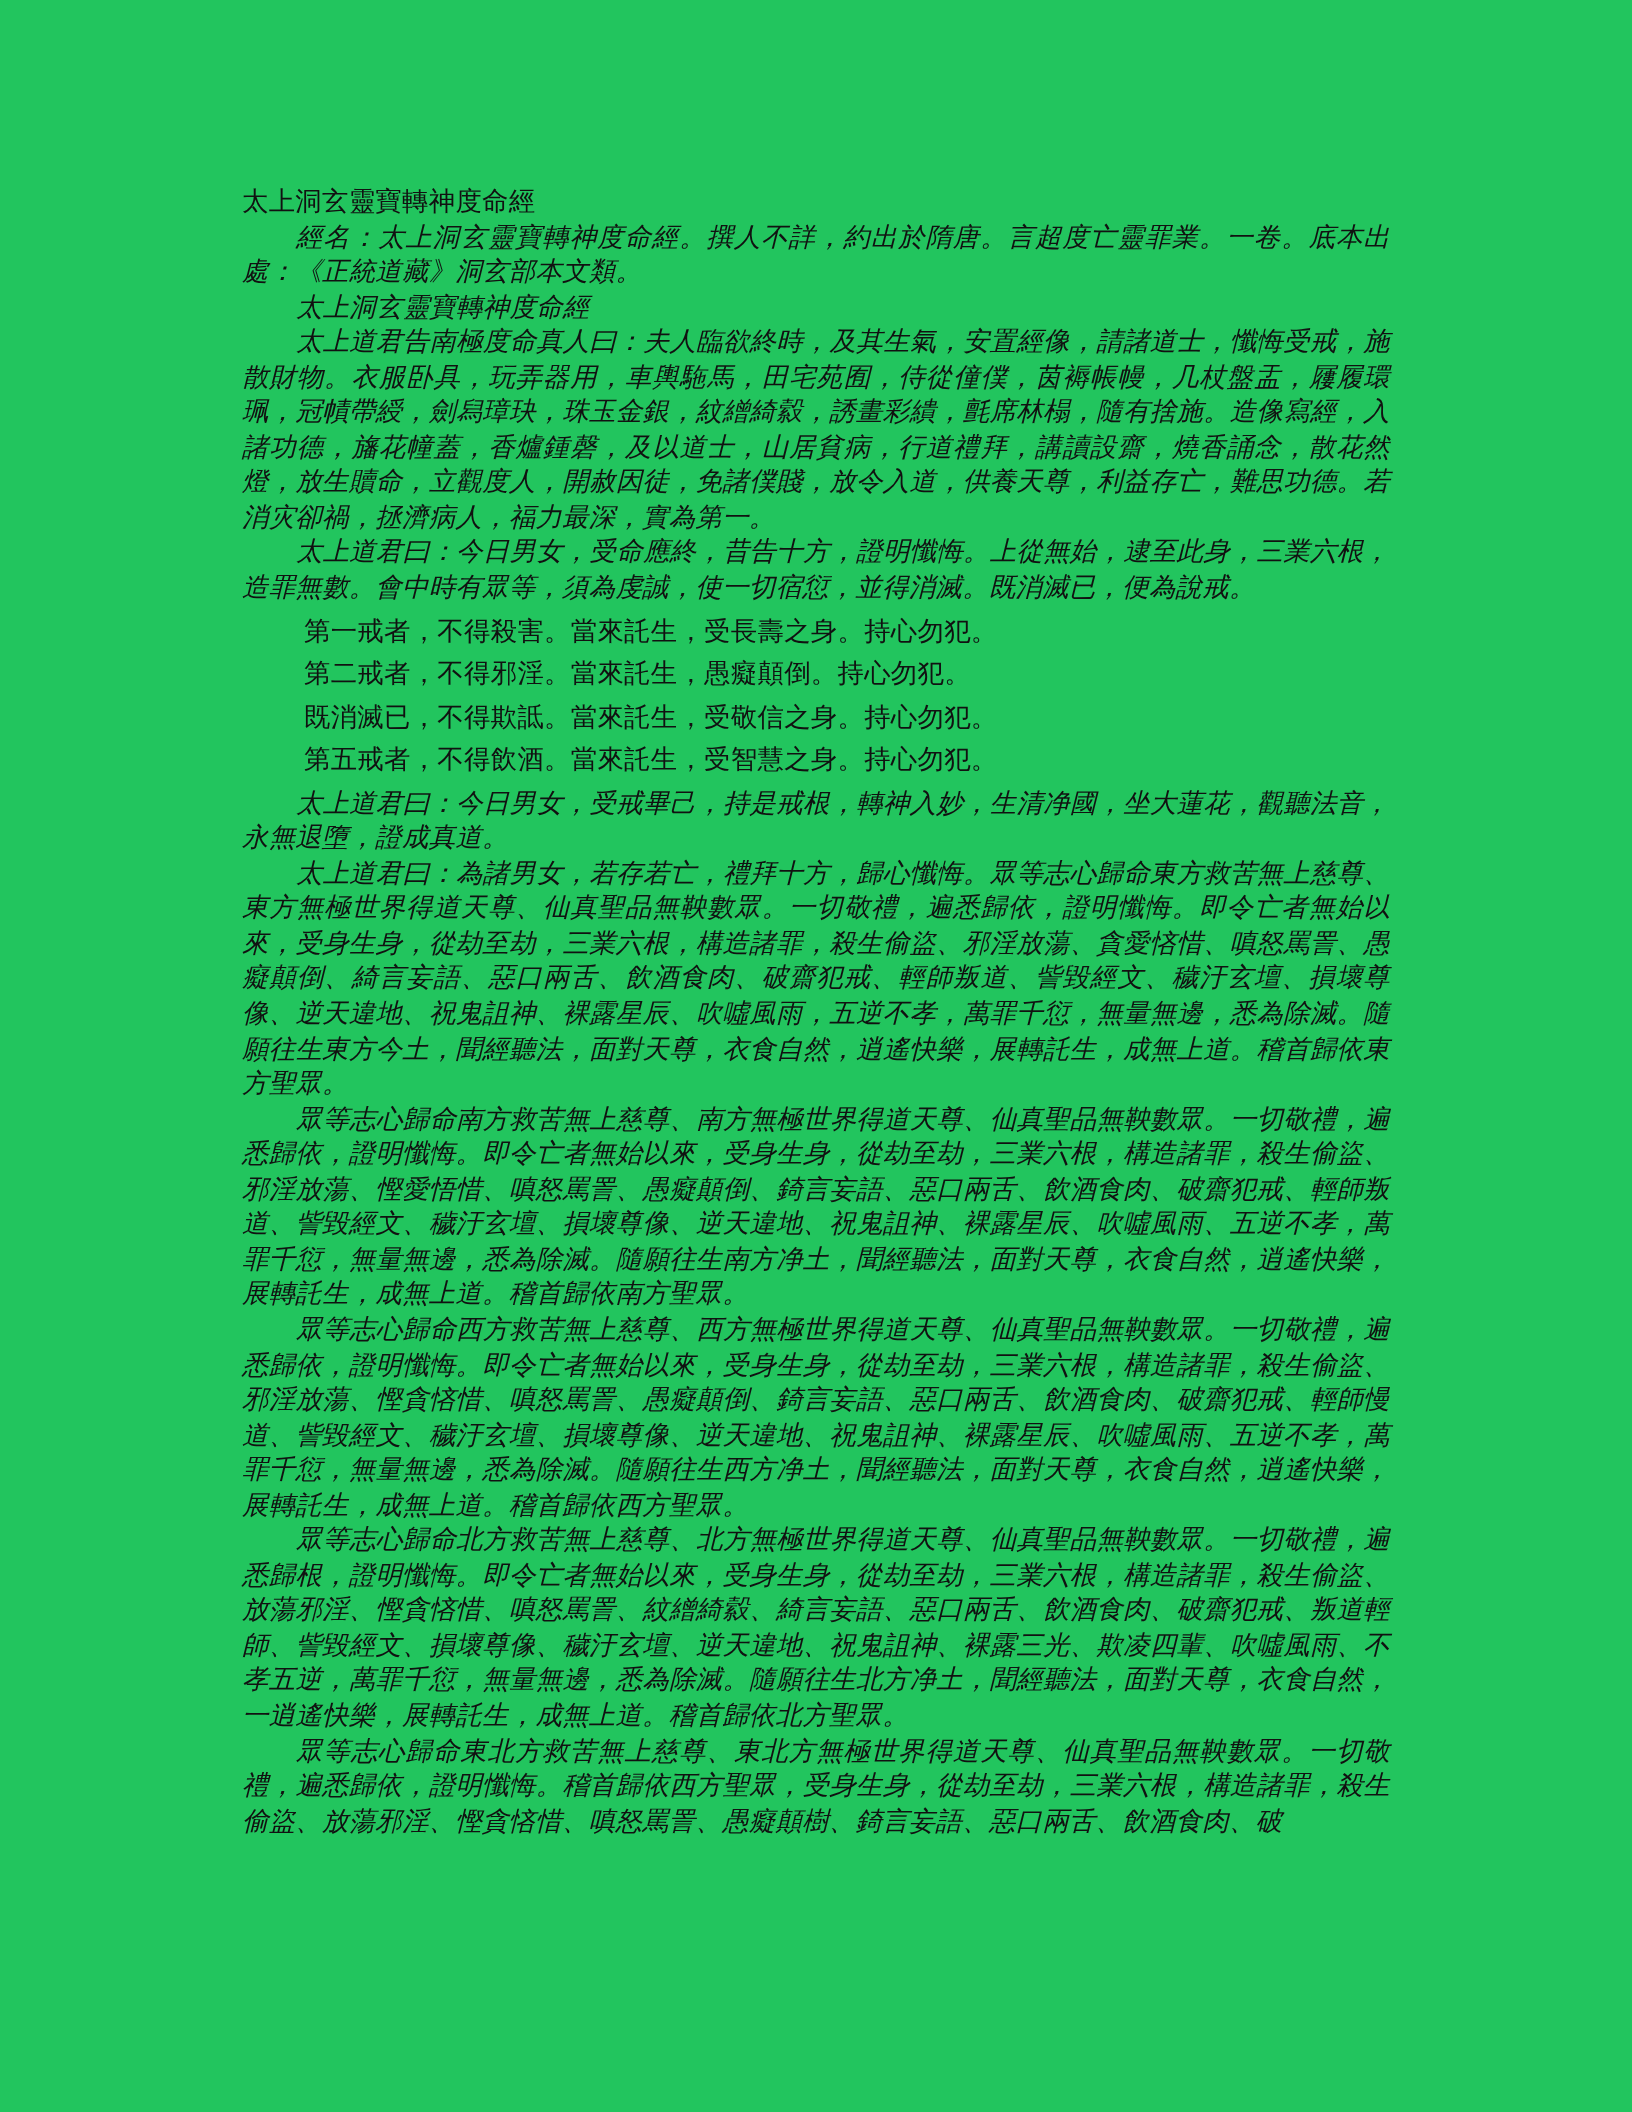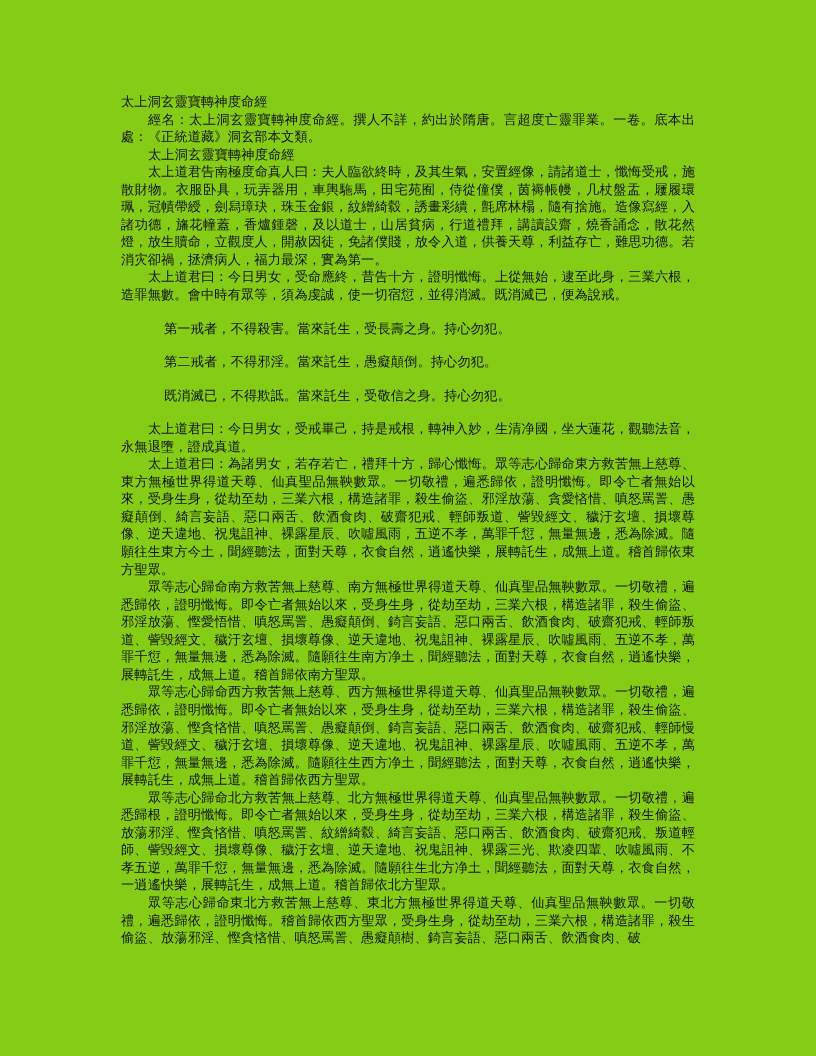--- a/index.html
+++ b/index.html
@@ -16,21 +16,21 @@
     color: #000000;
     -webkit-font-smoothing: antialiased;
   }
 
   .page {
     position: relative;
     width: 816px;
     height: 1056px;
     box-sizing: border-box;
     padding: 93px 92px 0 121px;
-    background: #84cc16;
+    background: #22c55e;
   }
 
   .doc-body {
     width: 574px;
   }
 
   .line,
   .para {
     font-size: 13.2px;
     line-height: 17.55px;
@@ -44,30 +44,31 @@
   }
 
   
   .line {
     text-indent: 0;
   }
 
   
   .para {
     text-indent: 27px;
+    font-style: italic;
   }
 
   
   .precept {
     text-indent: 27px;
     font-size: 13.2px;
     line-height: 17.55px;
     letter-spacing: 0.15px;
     color: #111111;
-    margin: 16px;
+    margin: 4px;
     padding: 0;
     white-space: nowrap;
   }
 </style>
 </head>
 <body>
 
 <div class="page">
   <div class="doc-body">
 
@@ -77,20 +78,21 @@
 
     <div class="para">太上洞玄靈寶轉神度命經</div>
 
     <div class="para">太上道君告南極度命真人曰：夫人臨欲終時，及其生氣，安置經像，請諸道士，懺悔受戒，施散財物。衣服卧具，玩弄器用，車輿駞馬，田宅苑囿，侍從僮僕，茵褥帳幔，几杖盤盂，屨履環珮，冠幘帶綬，劍舄璋玦，珠玉金銀，紋繒綺縠，誘畫彩繢，氈席林榻，隨有捨施。造像寫經，入諸功德，旛花幢蓋，香爐鍾磬，及以道士，山居貧病，行道禮拜，講讀設齋，燒香誦念，散花然燈，放生贖命，立觀度人，開赦因徒，免諸僕賤，放令入道，供養天尊，利益存亡，難思功德。若消灾卻禍，拯濟病人，福力最深，實為第一。</div>
 
     <div class="para">太上道君曰：今日男女，受命應終，昔告十方，證明懺悔。上從無始，逮至此身，三業六根，造罪無數。會中時有眾等，須為虔誠，使一切宿愆，並得消滅。既消滅已，便為說戒。</div>
 
     <div class="precept">第一戒者，不得殺害。當來託生，受長壽之身。持心勿犯。</div>
     <div class="precept">第二戒者，不得邪淫。當來託生，愚癡顛倒。持心勿犯。</div>
     <div class="precept">既消滅已，不得欺詆。當來託生，受敬信之身。持心勿犯。</div>
+    <div class="precept">第五戒者，不得飲酒。當來託生，受智慧之身。持心勿犯。</div>
 
     <div class="para">太上道君曰：今日男女，受戒畢己，持是戒根，轉神入妙，生清净國，坐大蓮花，觀聽法音，永無退墮，證成真道。</div>
 
     <div class="para">太上道君曰：為諸男女，若存若亡，禮拜十方，歸心懺悔。眾等志心歸命東方救苦無上慈尊、東方無極世界得道天尊、仙真聖品無鞅數眾。一切敬禮，遍悉歸依，證明懺悔。即令亡者無始以來，受身生身，從劫至劫，三業六根，構造諸罪，殺生偷盜、邪淫放蕩、貪愛悋惜、嗔怒罵詈、愚癡顛倒、綺言妄語、惡口兩舌、飲酒食肉、破齋犯戒、輕師叛道、訾毀經文、穢汙玄壇、損壞尊像、逆天違地、祝鬼詛神、裸露星辰、吹噓風雨，五逆不孝，萬罪千愆，無量無邊，悉為除滅。隨願往生東方今土，聞經聽法，面對天尊，衣食自然，逍遙快樂，展轉託生，成無上道。稽首歸依東方聖眾。</div>
 
     <div class="para">眾等志心歸命南方救苦無上慈尊、南方無極世界得道天尊、仙真聖品無鞅數眾。一切敬禮，遍悉歸依，證明懺悔。即令亡者無始以來，受身生身，從劫至劫，三業六根，構造諸罪，殺生偷盜、邪淫放蕩、慳愛悟惜、嗔怒罵詈、愚癡顛倒、錡言妄語、惡口兩舌、飲酒食肉、破齋犯戒、輕師叛道、訾毀經文、穢汙玄壇、損壞尊像、逆天違地、祝鬼詛神、裸露星辰、吹噓風雨、五逆不孝，萬罪千愆，無量無邊，悉為除滅。隨願往生南方净土，聞經聽法，面對天尊，衣食自然，逍遙快樂，展轉託生，成無上道。稽首歸依南方聖眾。</div>
 
     <div class="para">眾等志心歸命西方救苦無上慈尊、西方無極世界得道天尊、仙真聖品無鞅數眾。一切敬禮，遍悉歸依，證明懺悔。即令亡者無始以來，受身生身，從劫至劫，三業六根，構造諸罪，殺生偷盜、邪淫放蕩、慳貪悋惜、嗔怒罵詈、愚癡顛倒、錡言妄語、惡口兩舌、飲酒食肉、破齋犯戒、輕師慢道、訾毀經文、穢汙玄壇、損壞尊像、逆天違地、祝鬼詛神、裸露星辰、吹噓風雨、五逆不孝，萬罪千愆，無量無邊，悉為除滅。隨願往生西方净土，聞經聽法，面對天尊，衣食自然，逍遙快樂，展轉託生，成無上道。稽首歸依西方聖眾。</div>
 
     <div class="para">眾等志心歸命北方救苦無上慈尊、北方無極世界得道天尊、仙真聖品無鞅數眾。一切敬禮，遍悉歸根，證明懺悔。即令亡者無始以來，受身生身，從劫至劫，三業六根，構造諸罪，殺生偷盜、放蕩邪淫、慳貪悋惜、嗔怒罵詈、紋繒綺縠、綺言妄語、惡口兩舌、飲酒食肉、破齋犯戒、叛道輕師、訾毀經文、損壞尊像、穢汙玄壇、逆天違地、祝鬼詛神、裸露三光、欺凌四輩、吹噓風雨、不孝五逆，萬罪千愆，無量無邊，悉為除滅。隨願往生北方净土，聞經聽法，面對天尊，衣食自然，一逍遙快樂，展轉託生，成無上道。稽首歸依北方聖眾。</div>

